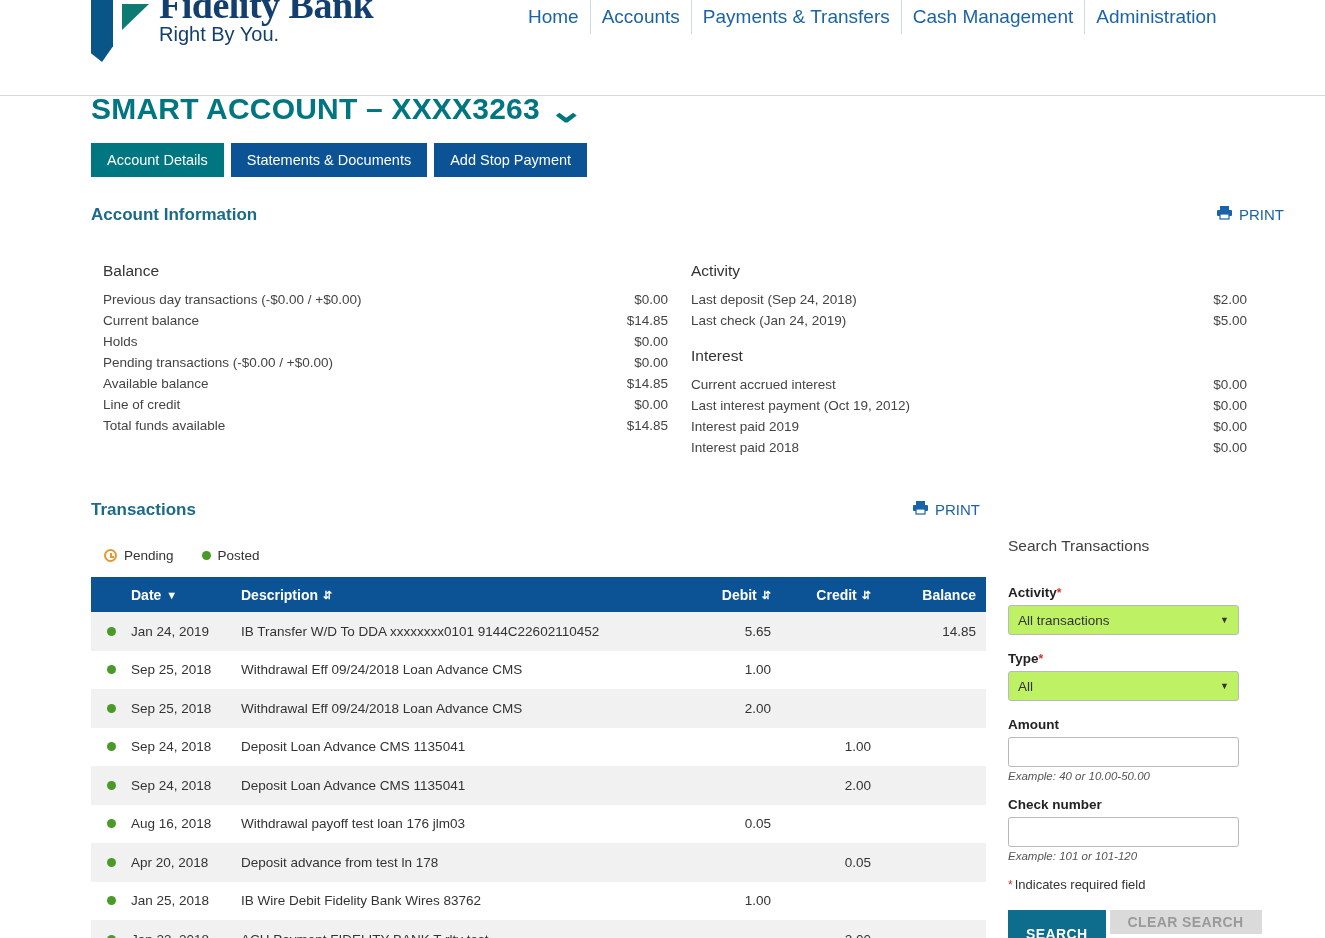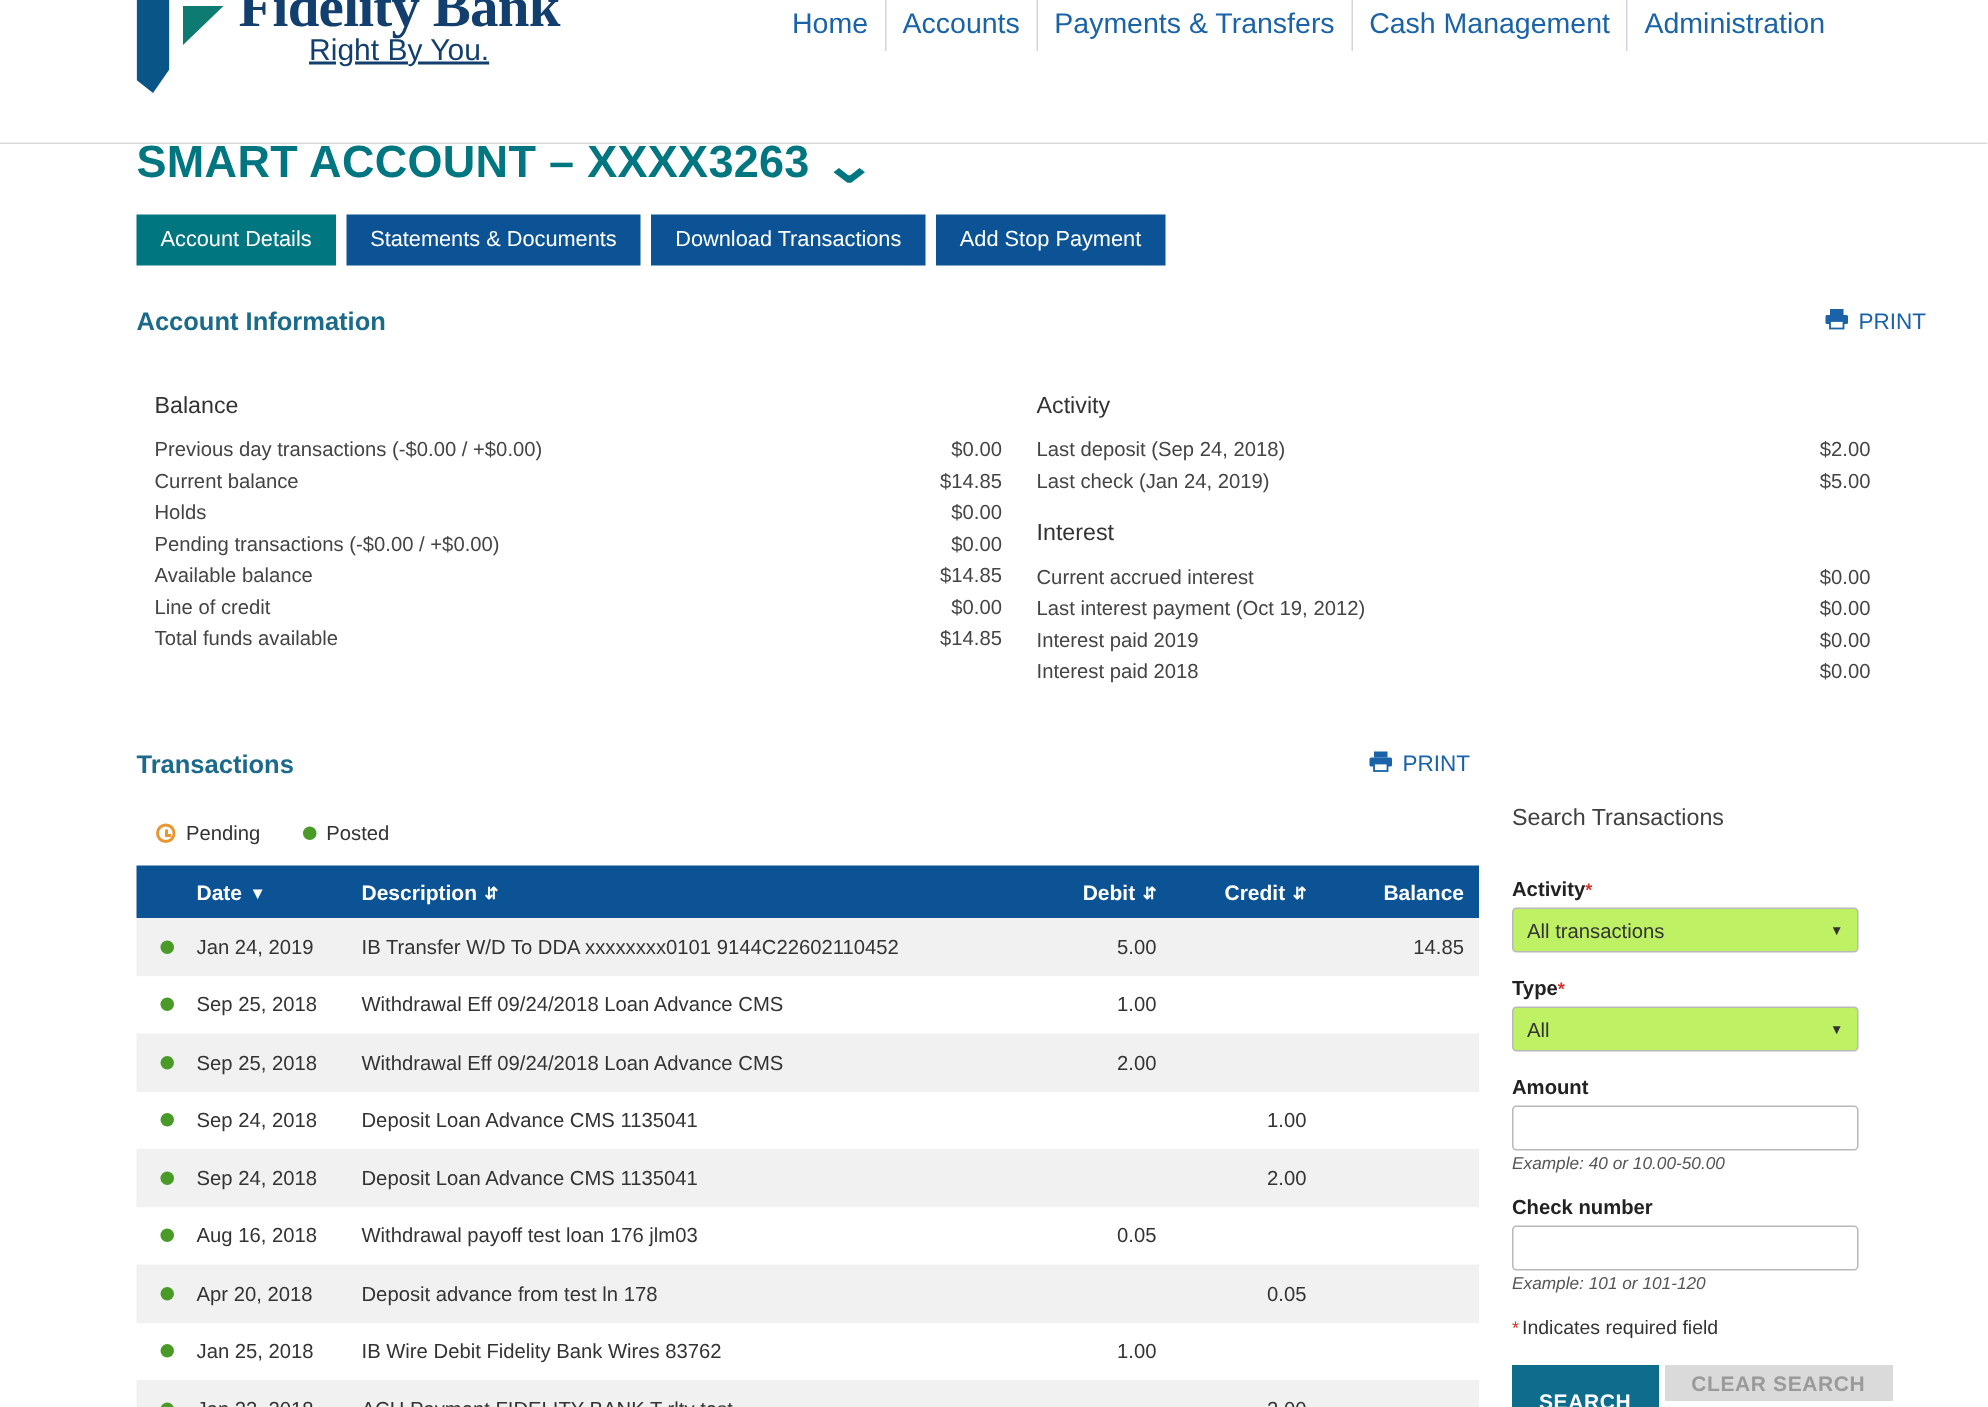--- a/index.html
+++ b/index.html
@@ -41,23 +41,22 @@
   }
   .logo-text { margin-left: 4px; padding-top: 0px; }
   .logo-name {
     font-family: "Liberation Serif", serif;
     font-size: 38px; font-weight: bold;
     color: #123f6d; line-height: 30px;
     letter-spacing: -0.5px;
   }
   .logo-tag {
     font-size: 20px; color: #123f6d;
-    text-align: center; line-height: 24px;
+    text-align: left; line-height: 24px;
     margin-top: 2px;
-    text-decoration: underline;
   }
 
   .mainnav {
     position: absolute;
     left: 517px; top: 0px;
     display: flex;
     align-items: center;
     height: 34px;
   }
   .mainnav a {
@@ -323,21 +322,20 @@
 </div>
 
 <div class="page-title">
   <span>SMART ACCOUNT – XXXX3263</span>
   <span class="title-caret" style="font-size: 34px; line-height: 10px; font-weight: bold;">⌄</span>
 </div>
 
 <div class="tabrow">
   <button class="tabbtn active">Account Details</button>
   <button class="tabbtn">Statements &amp; Documents</button>
-  <button class="tabbtn">Download Transactions</button>
   <button class="tabbtn">Add Stop Payment</button>
 </div>
 
 <div class="sec-head" id="acct-info-head">Account Information</div>
 
 <a class="print-link" id="print-top" href="#">
   <span class="printer-ico">
     <svg width="17" height="15" viewBox="0 0 17 15" aria-hidden="true">
       <rect x="4" y="1" width="9" height="4" fill="#1a63a8"></rect>
       <rect x="1" y="5" width="15" height="6" rx="1" fill="#1a63a8"></rect>
@@ -453,21 +451,21 @@
     </div>
     <div class="c-bal">
       <span>Balance</span>
     </div>
   </div>
 
   <div class="txn-row alt">
     <div class="c-status"><i class="dot-ico"></i></div>
     <div class="c-date">Jan 24, 2019</div>
     <div class="c-desc">IB Transfer W/D To DDA xxxxxxxx0101 9144C22602110452</div>
-    <div class="c-debit">5.00</div>
+    <div class="c-debit">5.65</div>
     <div class="c-credit"></div>
     <div class="c-bal">14.85</div>
   </div>
 
   <div class="txn-row">
     <div class="c-status"><i class="dot-ico"></i></div>
     <div class="c-date">Sep 25, 2018</div>
     <div class="c-desc">Withdrawal Eff 09/24/2018 Loan Advance CMS</div>
     <div class="c-debit">1.00</div>
     <div class="c-credit"></div>

